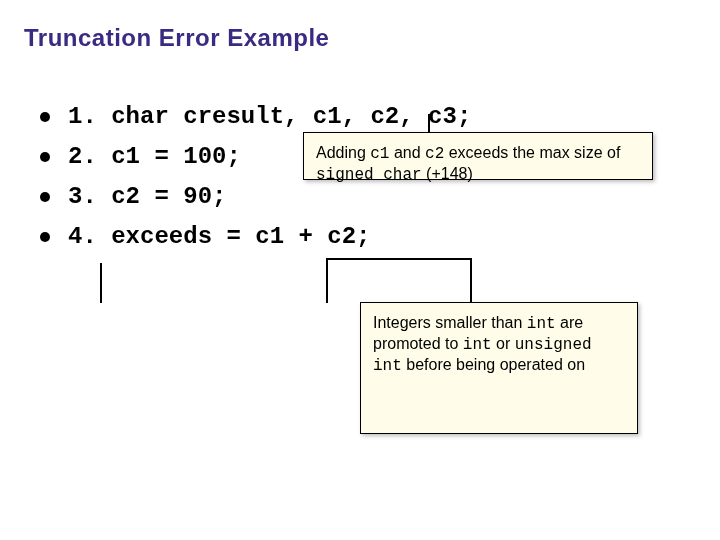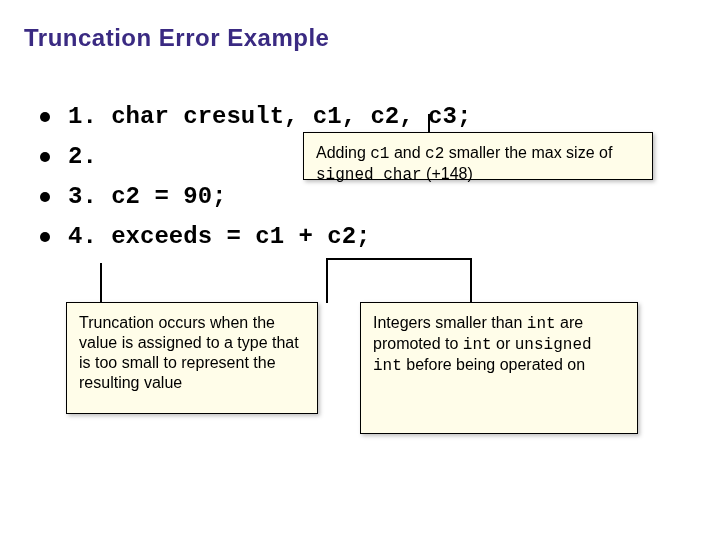--- a/index.html
+++ b/index.html
@@ -143,44 +143,42 @@
 
   <div class="list">
     <div class="row">
       <div class="bullet"></div>
       <span class="num">1. </span>
       <span class="code">char cresult, c1, c2, c3;</span>
     </div>
     <div class="row">
       <div class="bullet"></div>
       <span class="num">2. </span>
+      <span class="code">c1 = 100;</span>
     </div>
     <div class="row">
       <div class="bullet"></div>
       <span class="num">3. </span>
       <span class="code">c2 = 90;</span>
     </div>
     <div class="row">
       <div class="bullet"></div>
       <span class="num">4. </span>
       <span class="code">exceeds = c1 + c2;</span>
     </div>
   </div>
 
   <div class="conn1a"></div>
   <div class="conn1b"></div>
   <div class="conn1c"></div>
   <div class="conn1d"></div>
   <div class="conn1e"></div>
 
   <div class="callout c1">
-    <span>Adding </span><span class="mono">c1</span><span> and </span><span class="mono">c2</span><span> smaller the max size of </span><span class="mono">signed char</span><span> (+148)</span>
+    <span>Adding </span><span class="mono">c1</span><span> and </span><span class="mono">c2</span><span> exceeds the max size of </span><span class="mono">signed char</span><span> (+148)</span>
   </div>
 
-  <div class="callout c2">
-    <span>Truncation occurs when the value is assigned to a type that is too small to represent the resulting value</span>
-  </div>
 
   <div class="callout c3">
     <span>Integers smaller than </span><span class="mono">int</span><span> are promoted to </span><span class="mono">int</span><span> or </span><span class="mono">unsigned int</span><span> before being operated on</span>
   </div>
 
 </div>
 
 </body></html>

